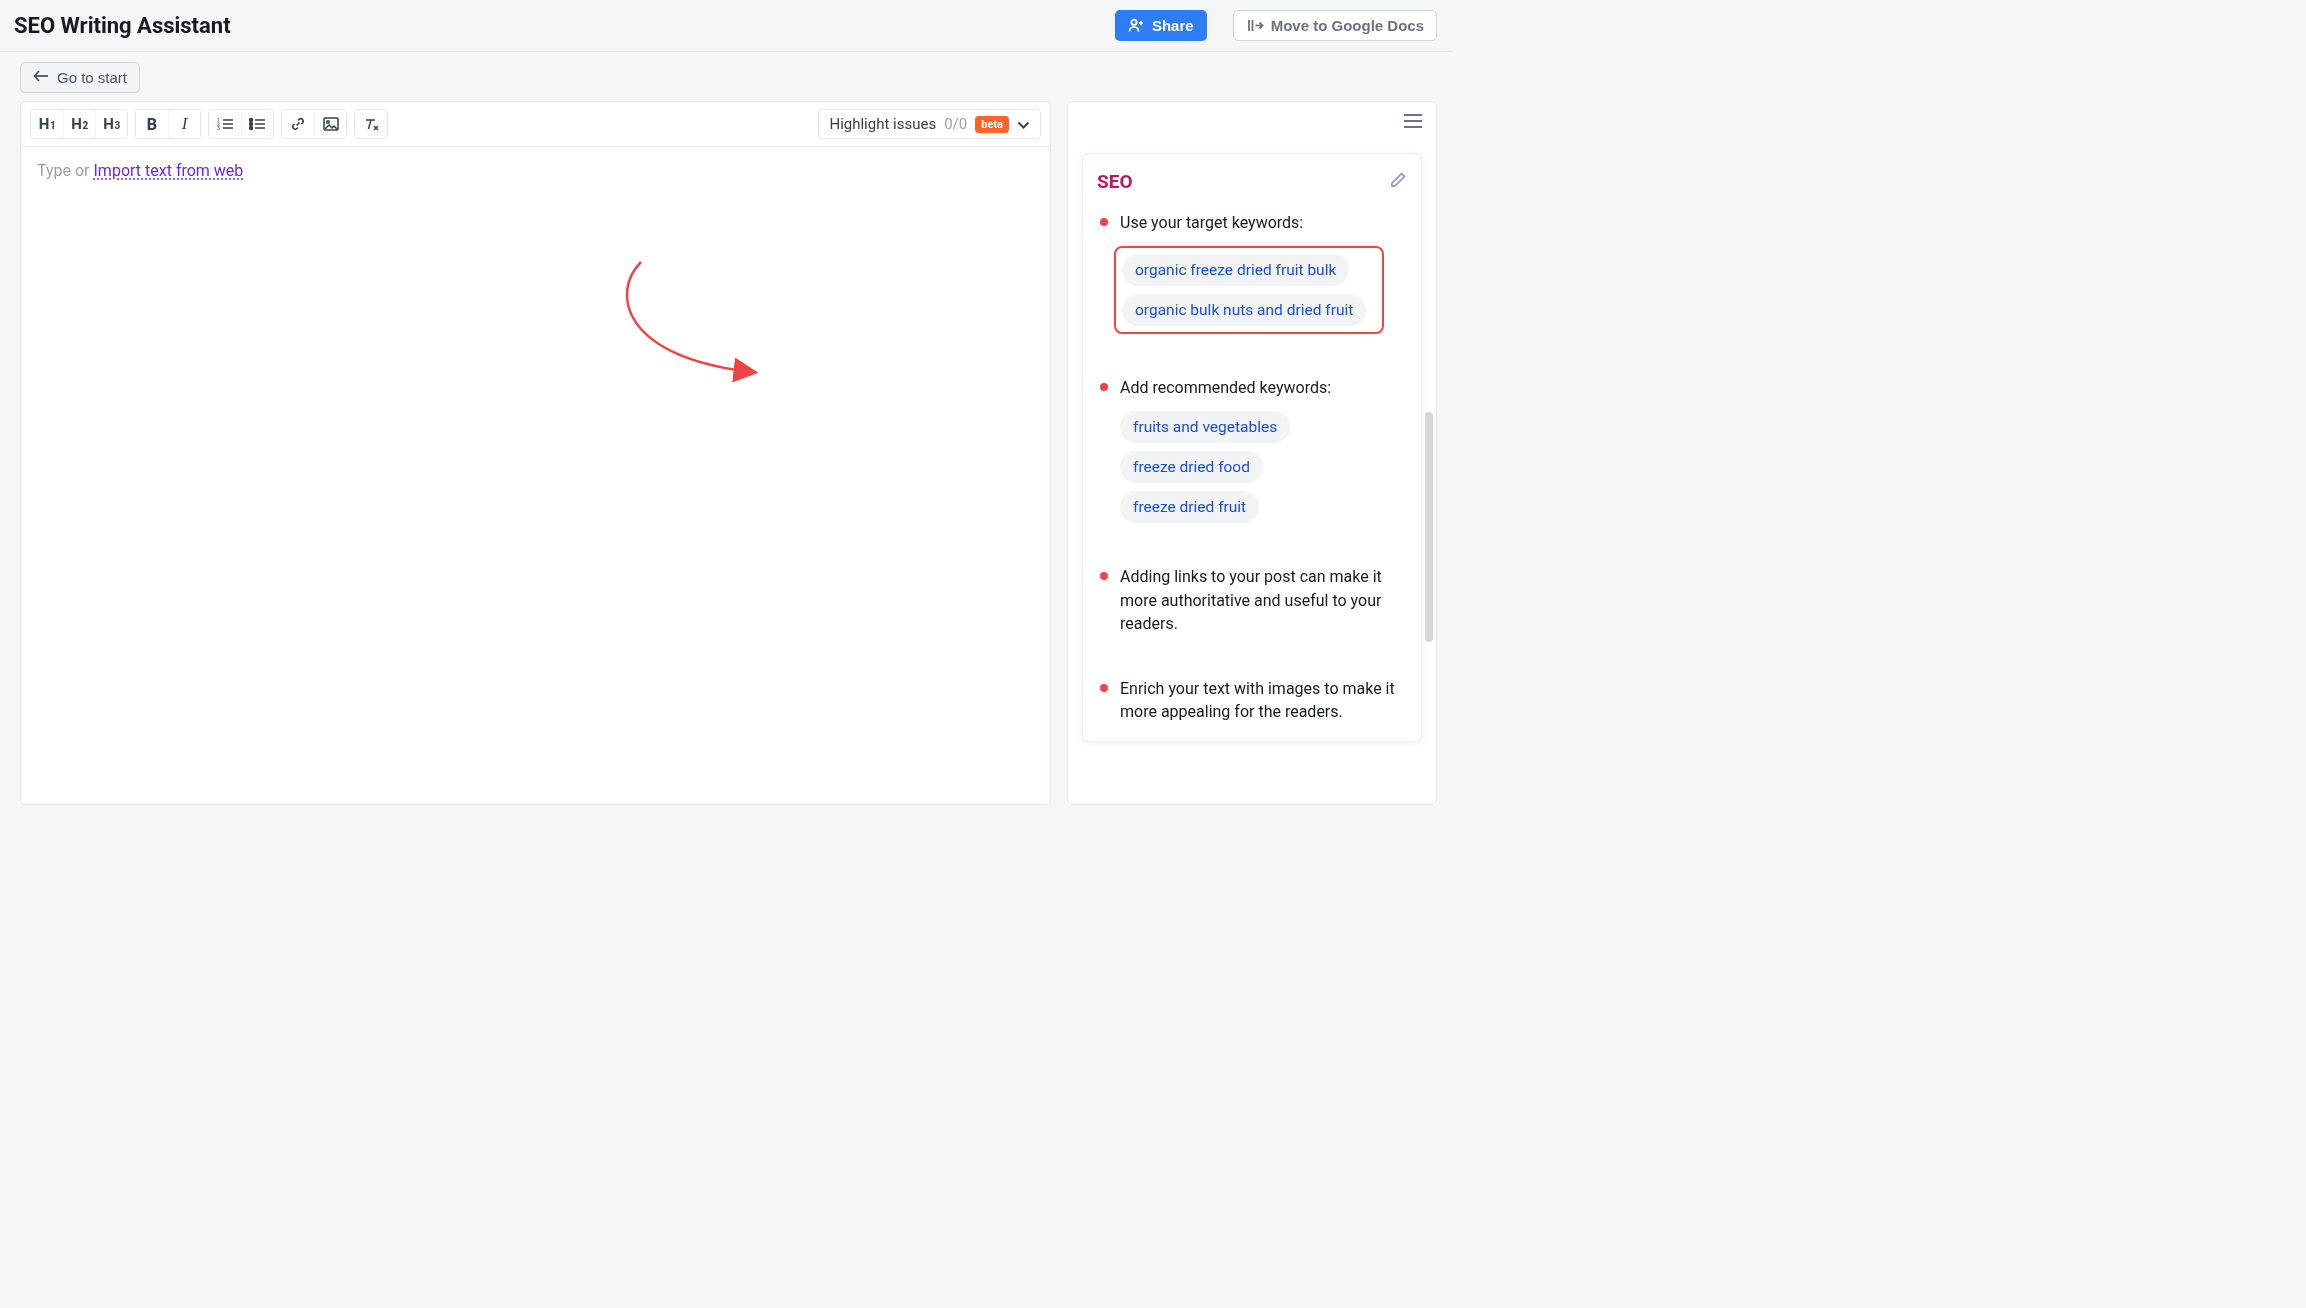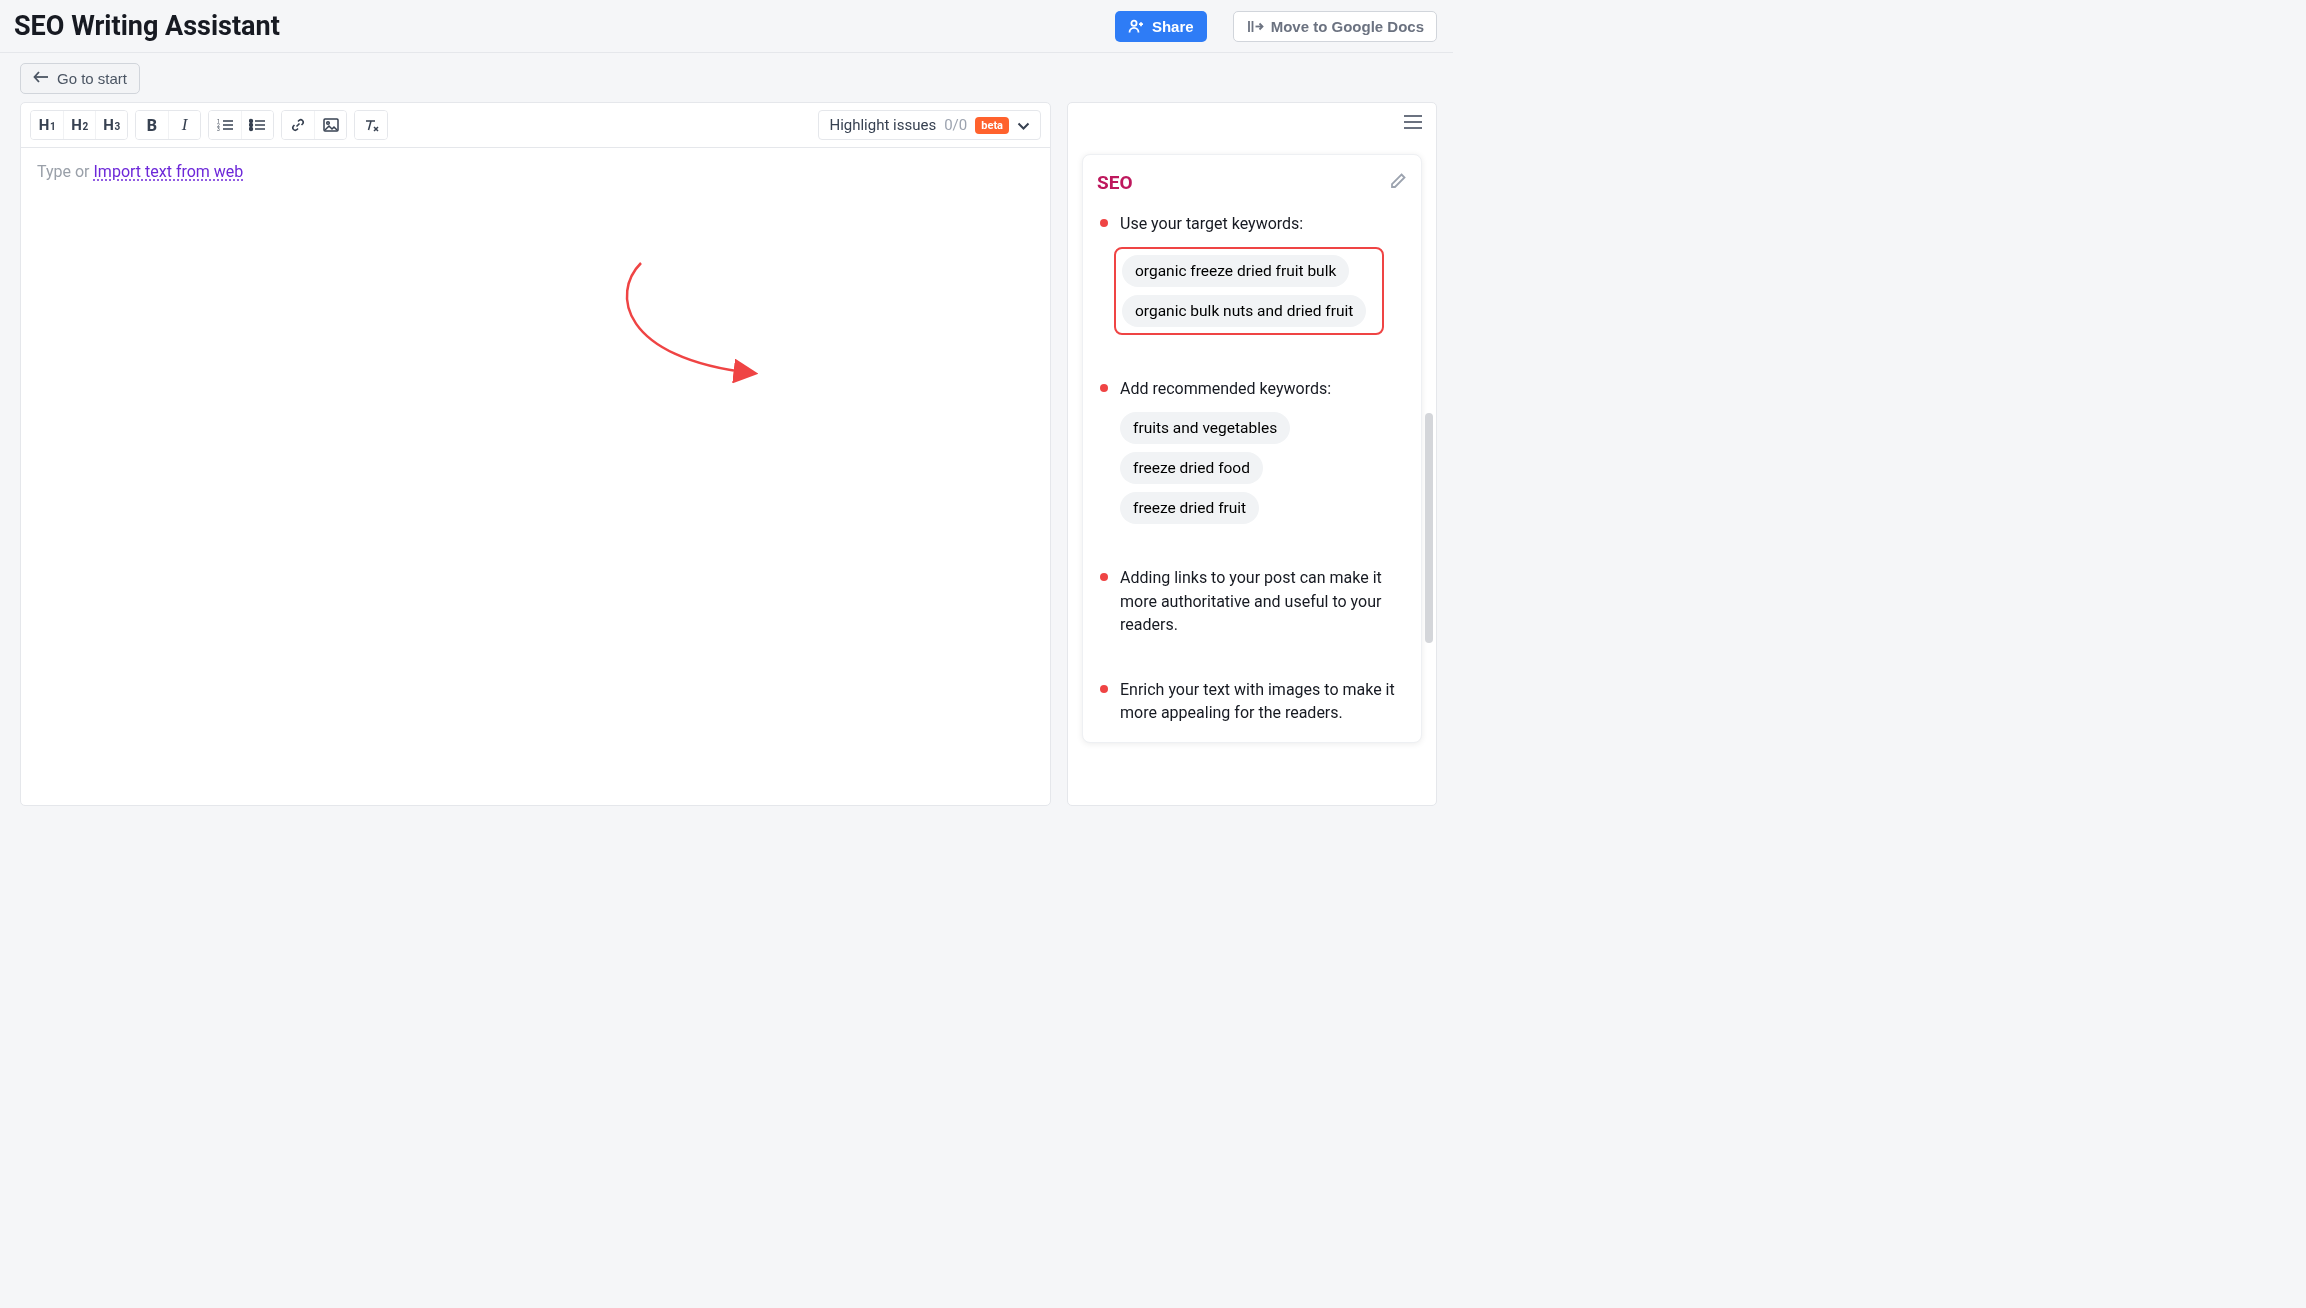--- a/index.html
+++ b/index.html
@@ -15,21 +15,21 @@
 
   
   .header {
     display: flex;
     align-items: center;
     justify-content: space-between;
     padding: 10px 16px 10px 14px;
     border-bottom: 1px solid #e5e7eb;
     background: #f5f6f8;
   }
-  .header h1 { font-size: 27px; font-weight: 700; color: #171a22; }
+  .header h1 { font-size: 22px; font-weight: 700; color: #171a22; }
   .header-actions { display: flex; gap: 10px; }
   .btn {
     display: inline-flex; align-items: center; gap: 7px;
     font-size: 15px; font-weight: 600;
     border-radius: 5px; padding: 6px 12px;
     cursor: pointer; border: 1px solid transparent;
   }
   .btn-primary { background: #2e7cf6; color: #fff; }
   .btn-secondary { background: #fff; color: #6b7280; border-color: #d1d5db; margin-left: 16px; }
   .btn svg { display: block; }
@@ -92,21 +92,21 @@
   .seo-card-header h2 { font-size: 19px; font-weight: 700; color: #be185d; }
   .edit-icon { width:18px; height:18px; color:#9ca3af; cursor:pointer; }
 
   .rec-list { list-style: none; display:flex; flex-direction: column; gap: 42px; }
   .rec-item { display:flex; gap: 12px; align-items: flex-start; }
   .bullet { width:8px; height:8px; border-radius:50%; background:#ef4444; margin-top:7px; flex:0 0 auto; margin-left: 3px; }
   .rec-body { flex:1; min-width:0; }
   .rec-title { color:#171a22; font-size:16px; line-height:1.45; }
   .chips { display:flex; flex-direction:column; gap:8px; margin-top:12px; align-items:flex-start; }
   .chip {
-    background:#f1f3f5; color:#000000; border-radius:18px;
+    background:#f1f3f5; color:#1d4ed8; border-radius:18px;
     padding:7px 13px; font-size:15.5px; max-width: 240px;
     white-space: nowrap; overflow:hidden; text-overflow: ellipsis;
     cursor: pointer;
   }
   .chips-highlight {
     border: 2px solid #ef4444; border-radius: 8px; padding: 6px 6px;
     margin-left: -6px; width: 270px;
   }
   .chips-highlight .chip { max-width: 252px; }
 

